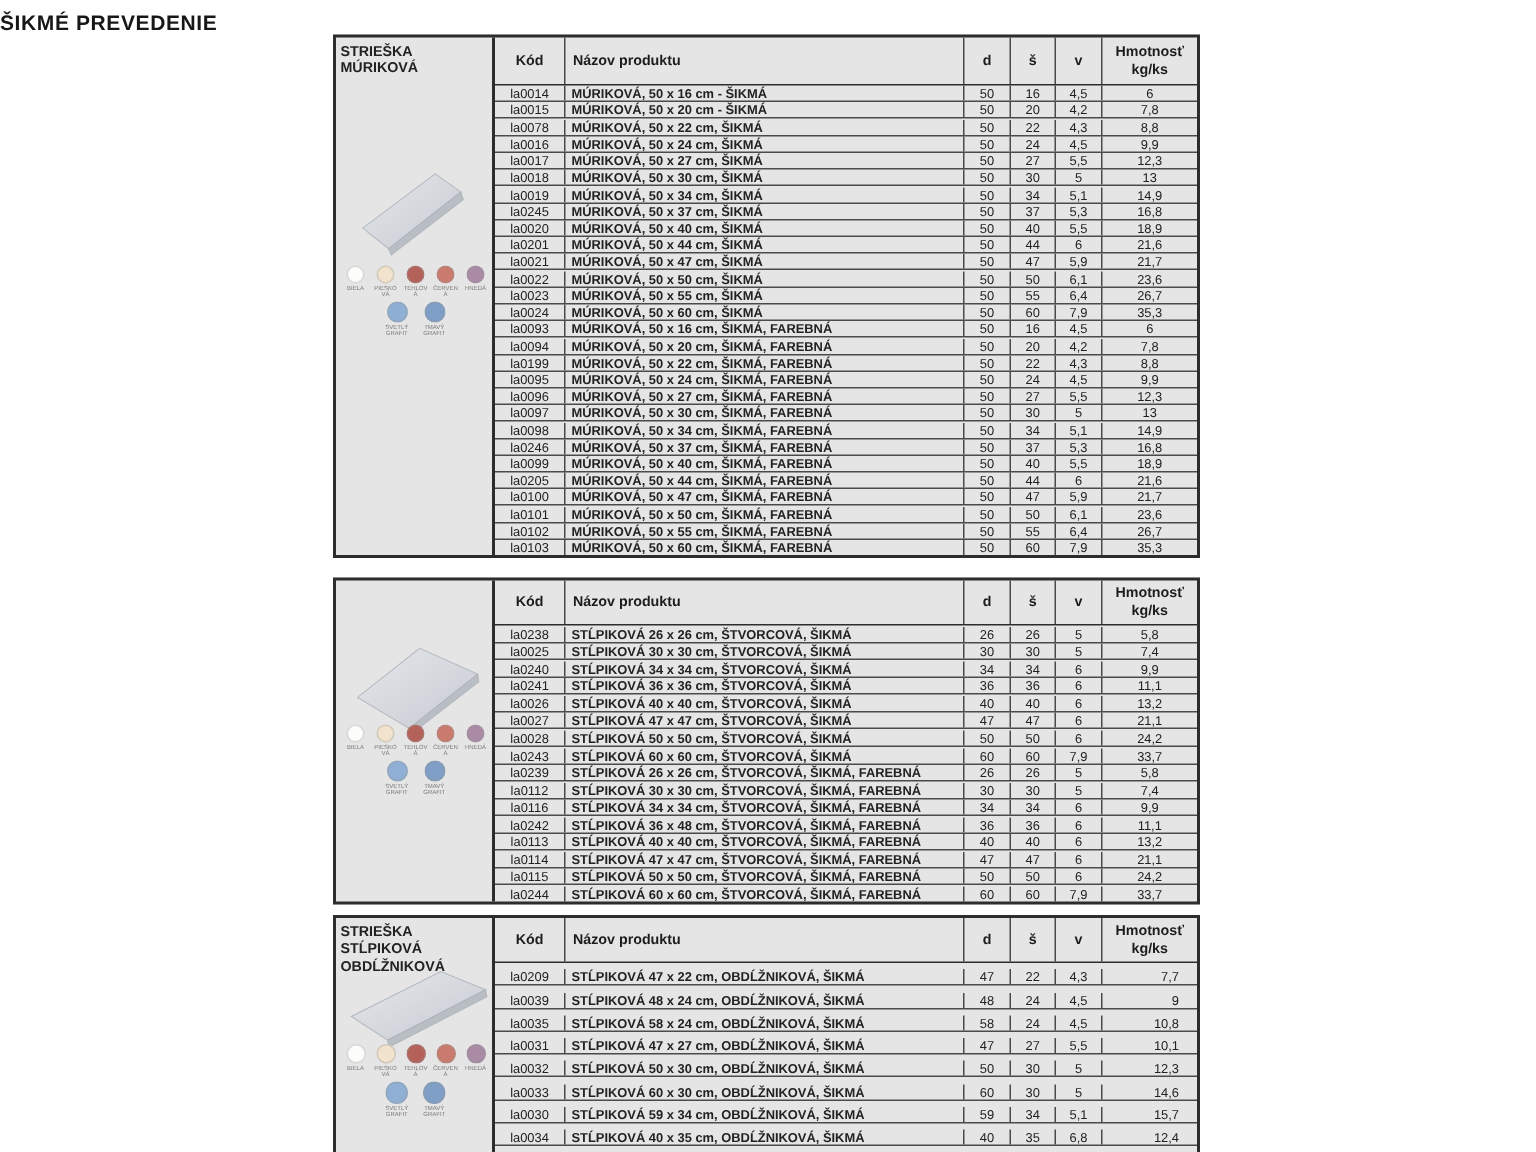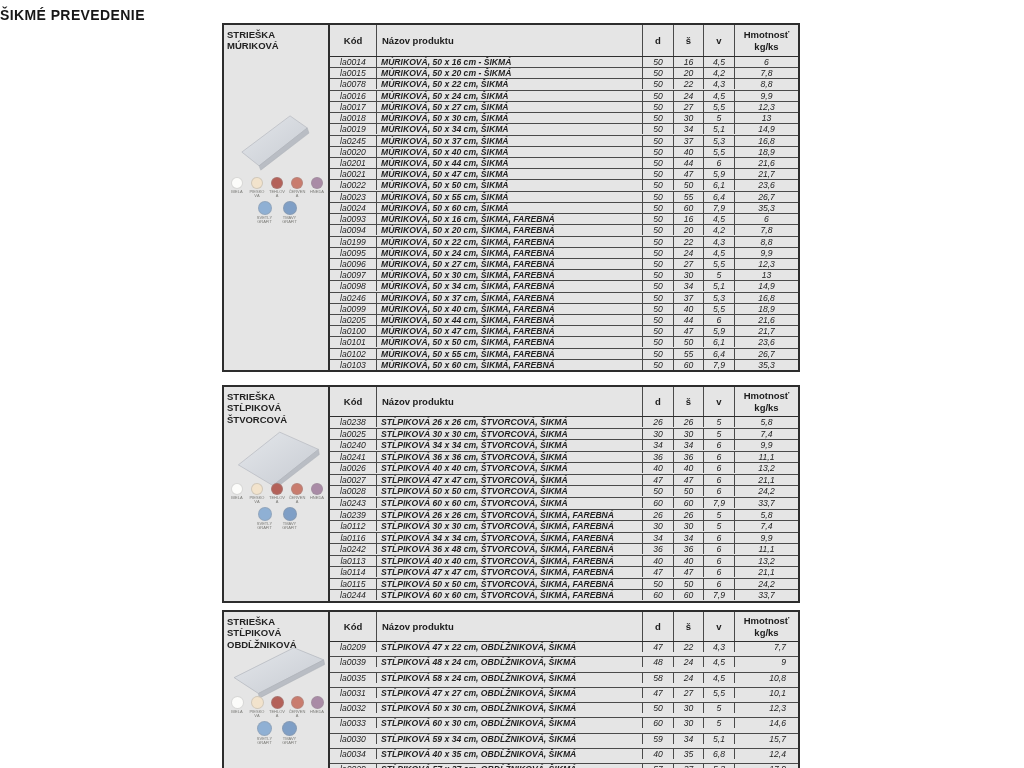--- a/index.html
+++ b/index.html
@@ -32,21 +32,21 @@
     display:flex; font-weight:bold; border-bottom:1.5px solid #2d2d2d;
     box-sizing:border-box; align-items:stretch;justify-content:flex-end;
   }
   .t1 .hdr-row { height:32px; }
   .t2 .hdr-row, .t3 .hdr-row { height:30px; }
   .hdr-row .cell { display:flex; align-items:center; justify-content:center;
     font-size:9.5px; color:#1c1c1c; }
   .hdr-row .c-name { justify-content:flex-start; padding-left:5px; }
   .hdr-w { flex-direction:column; line-height:1.25; font-size:9px; }
   .rows { display:flex; flex-direction:column; flex:1; }
-  .row { display:flex; flex:1; border-bottom:1px solid #4a4a4a; align-items:flex-start;font-style:italic; }
+  .row { display:flex; flex:1; border-bottom:1px solid #4a4a4a; align-items:flex-end; }
   .row:last-child { border-bottom:none; }
   .cell {
     box-sizing:border-box; border-right:1px solid #4a4a4a;
     display:flex; align-items:center; justify-content:center;
     font-size:8.6px; white-space:nowrap; overflow:hidden; color:#222;
   }
   .c-kod  { width:47px; flex:0 0 47px; }
   .c-name { flex:1; justify-content:flex-start; padding-left:4px; font-weight:bold; }
   .c-d { width:31px; flex:0 0 31px; }
   .c-s { width:30px; flex:0 0 30px; }
@@ -364,21 +364,20 @@
             <div class="cell c-s">60</div>
             <div class="cell c-v">7,9</div>
             <div class="cell c-w">35,3</div>
           </div>
         </div>
     </div>
   </div>
 
   <div class="tbl t2">
     <div class="cat-cell">
-      <div class="cat-label">STRIEŠKA STĹPIKOVÁ ŠTVORCOVÁ</div>
       <svg class="tile" viewBox="0 0 100 72">
         <defs>
           <linearGradient id="gt2" x1="0" y1="0" x2="1" y2="1">
             <stop offset="0" stop-color="#e4e7eb"></stop>
               <stop offset="1" stop-color="#c7cbd2"></stop>
           </linearGradient>
         </defs>
         <polygon points="4,44 52,6 97,26 44,68" fill="url(#gt2)" stroke="#b4b8bf" stroke-width="0.8"></polygon>
         <polygon points="44,68 97,26 98,32 45,73" fill="#b9bdc4" stroke="#a8acb3" stroke-width="0.5"></polygon>
       </svg>

